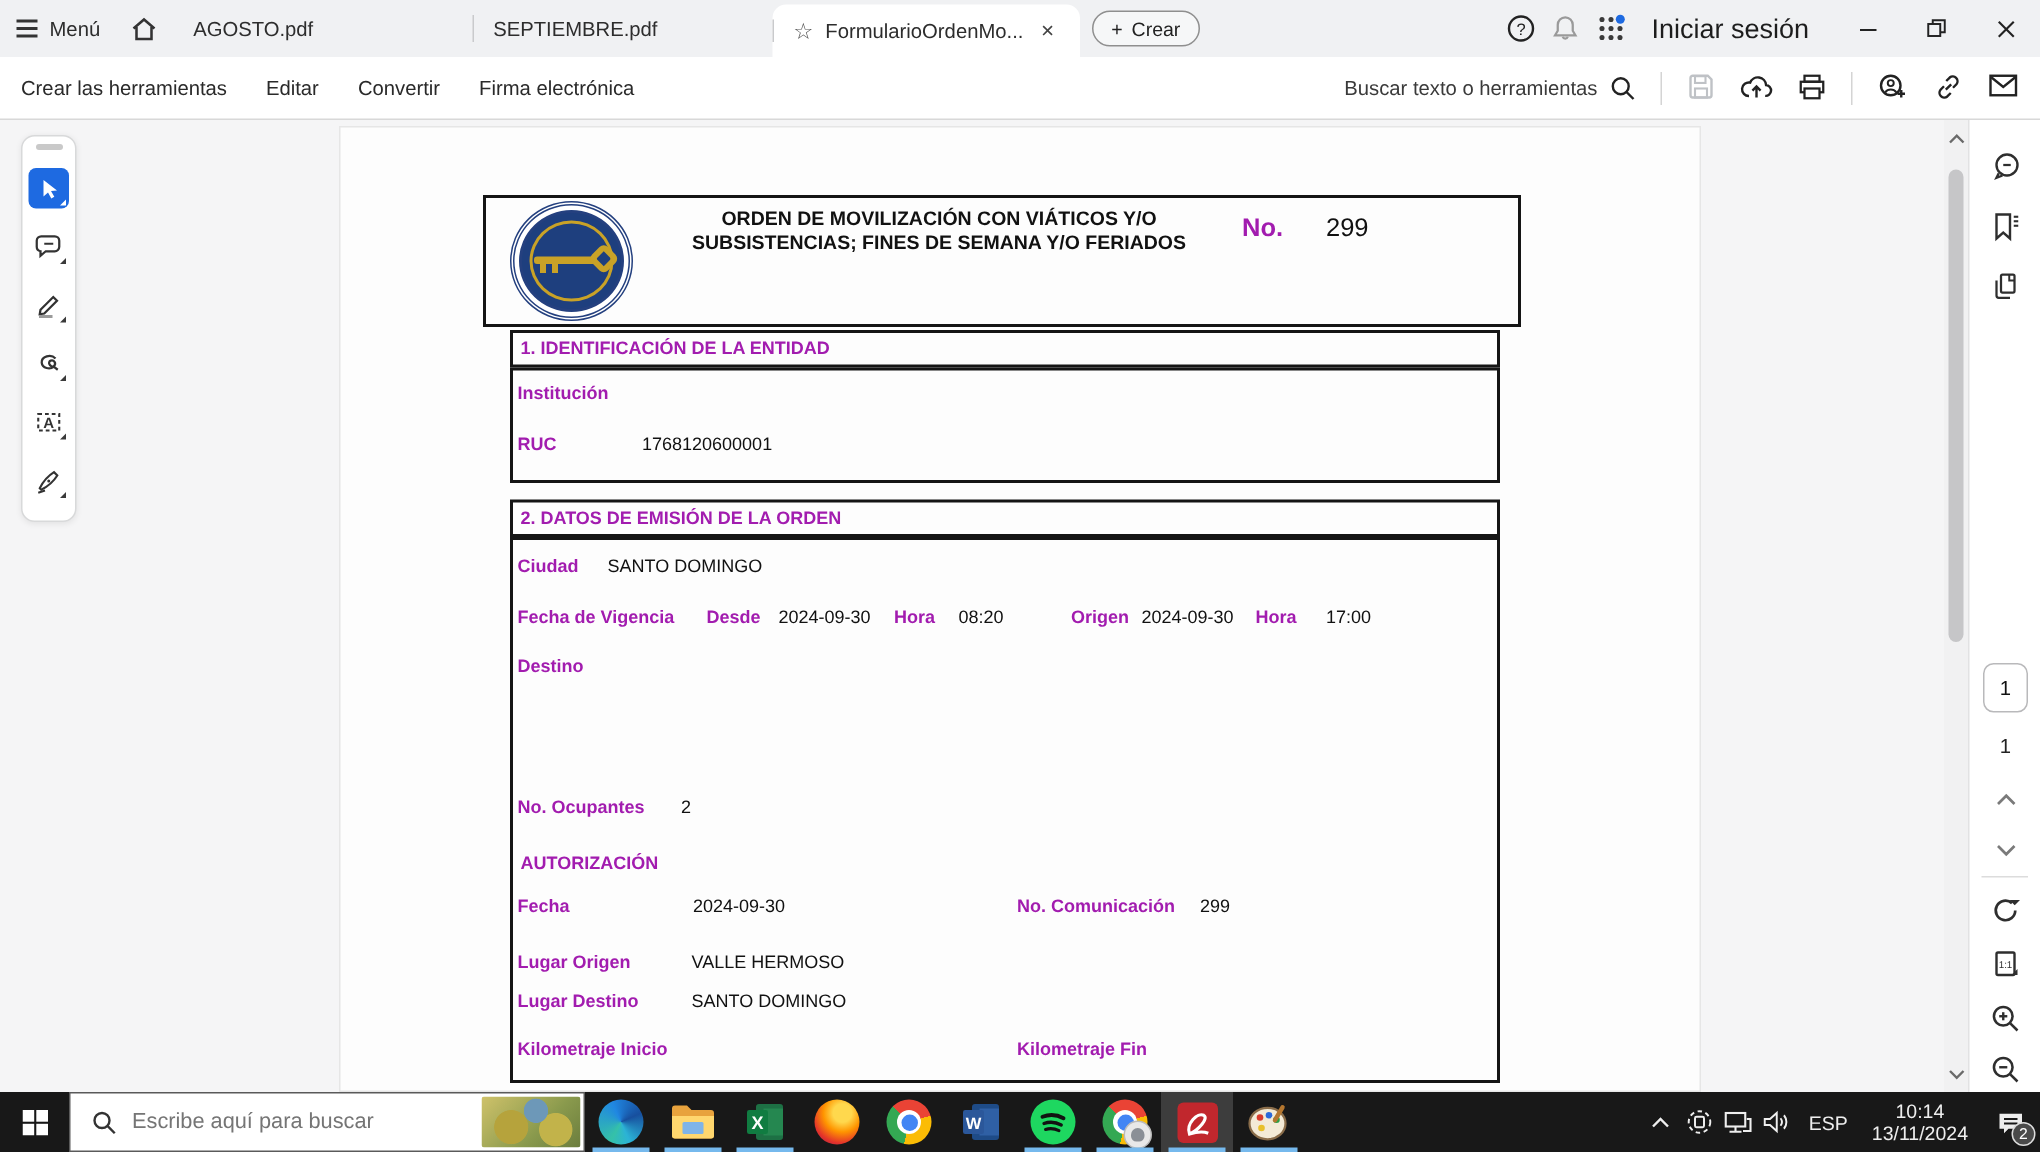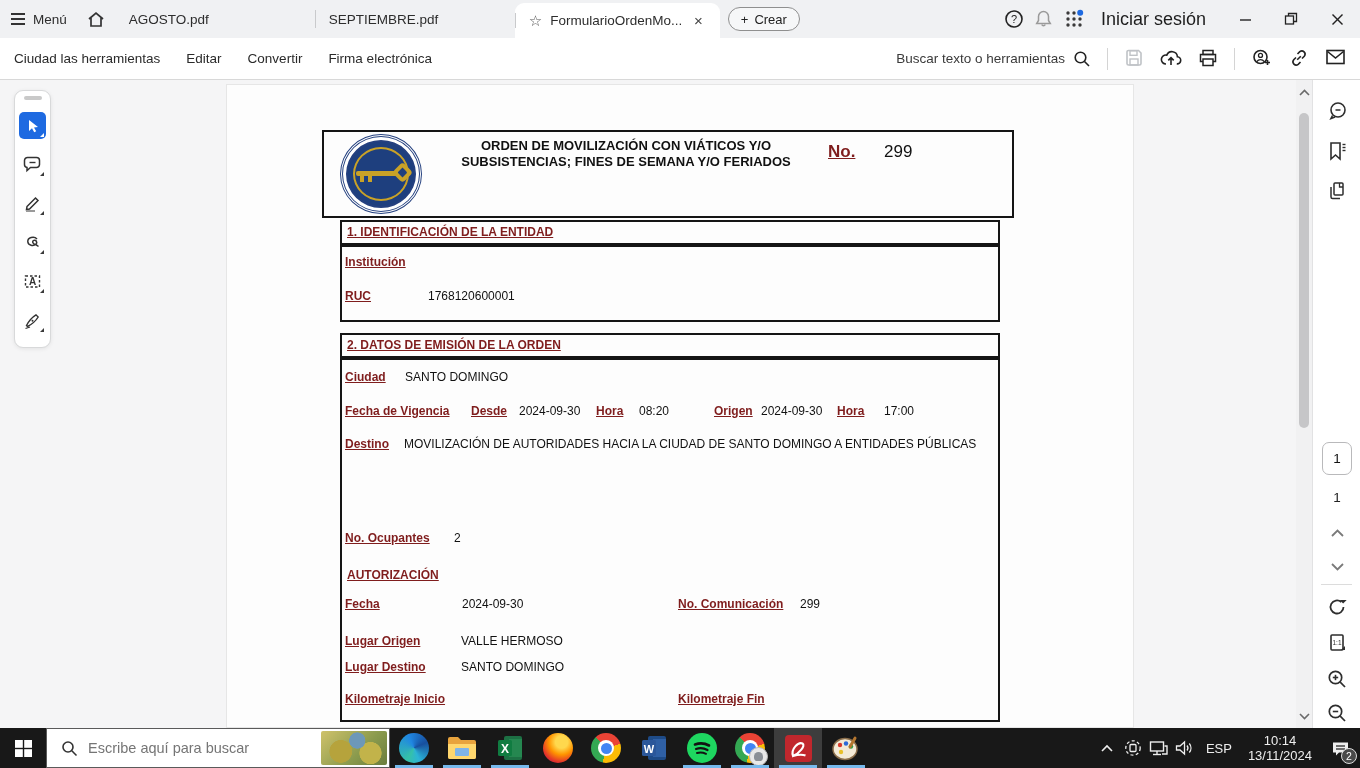--- a/index.html
+++ b/index.html
@@ -34,21 +34,21 @@
   
   #palette { position:absolute; left:14px; top:10px; width:37px; height:258px; background:#fff; border:1px solid #d8d9da; border-radius:9px; box-shadow:0 1px 4px rgba(0,0,0,.08); display:flex; flex-direction:column; align-items:center; padding-top:5px; z-index:5; }
   .drag-handle { width:18px; height:4px; border-radius:2px; background:#c9c9c9; margin-bottom:6px; }
   .pal-tool { position:relative; width:27px; height:27px; border-radius:5px; display:flex; align-items:center; justify-content:center; margin:6px 0; }
   .pal-tool::after { content:""; position:absolute; right:2px; bottom:2px; border-left:4px solid transparent; border-bottom:4px solid #3a3a3a; }
   .pal-tool.active { background:#1e6ae1; }
   .pal-tool.active::after { border-bottom-color:#fff; }
 
   
   .fbox { position:absolute; border:2px solid #151515; background:transparent; }
-  .flabel { position:absolute; font-size:12px; font-weight:bold; color:#7f1d1d; white-space:nowrap;text-decoration:underline; }
+  .flabel { position:absolute; font-size:12px; font-weight:bold; color:#a21caf; white-space:nowrap; }
   .fvalue { position:absolute; font-size:12px; color:#111; white-space:nowrap; }
   .ftitle { position:absolute; left:450px; top:58px; width:352px; text-align:center; font-size:13px; font-weight:bold; color:#111; line-height:15.5px; }
 
   
   #logo { position:absolute; left:340px; top:54px; width:82px; height:80px; }
   .logo-outer { position:absolute; inset:0; border-radius:50%; border:3px double #24407f; background:#fff; }
   .logo-mid { position:absolute; inset:6px; border-radius:50%; border:2px solid #24407f; background:#1e3f7e; }
   .logo-inner { position:absolute; inset:13px; border-radius:50%; border:2px solid #c9a227; background:#1e3f7e; }
   .key-shaft { position:absolute; left:16px; top:37px; width:42px; height:5px; background:#c9a227; border-radius:2px; }
   .key-bow { position:absolute; right:12px; top:31px; width:15px; height:15px; border:4px solid #c9a227; border-radius:4px; transform:rotate(45deg); }
@@ -180,21 +180,21 @@
             <g stroke="#222" stroke-width="1.4">
               <line x1="1.5" y1="1.5" x2="11.5" y2="11.5"></line>
               <line x1="11.5" y1="1.5" x2="1.5" y2="11.5"></line>
             </g>
           </svg>
       </div>
     </div>
   </div>
 
   <div id="toolbar">
-    <div class="tool-item">Ciudad las herramientas</div>
+    <div class="tool-item">Crear las herramientas</div>
     <div class="tool-item">Editar</div>
     <div class="tool-item">Convertir</div>
     <div class="tool-item">Firma electrónica</div>
 
     <div class="tbar-right">
       <div class="search-combo">
         <span>Buscar texto o herramientas</span>
         <svg width="18" height="18" viewBox="0 0 18 18">
             <circle cx="7.5" cy="7.5" r="5.3" fill="none" stroke="#222" stroke-width="1.6"></circle>
             <line x1="11.5" y1="11.5" x2="16" y2="16" stroke="#222" stroke-width="1.6"></line>
@@ -320,21 +320,20 @@
     <div class="flabel" style="left:471px; top:324px;">Desde</div>
     <div class="fvalue" style="left:519px; top:324px;">2024-09-30</div>
     <div class="flabel" style="left:596px; top:324px;">Hora</div>
     <div class="fvalue" style="left:639px; top:324px;">08:20</div>
     <div class="flabel" style="left:714px; top:324px;">Origen</div>
     <div class="fvalue" style="left:761px; top:324px;">2024-09-30</div>
     <div class="flabel" style="left:837px; top:324px;">Hora</div>
     <div class="fvalue" style="left:884px; top:324px;">17:00</div>
 
     <div class="flabel" style="left:345px; top:357px;">Destino</div>
-    <div class="fvalue" style="left:404px; top:357px;">MOVILIZACIÓN DE AUTORIDADES HACIA LA CIUDAD DE SANTO DOMINGO A ENTIDADES PÚBLICAS</div>
 
     <div class="flabel" style="left:345px; top:451px;">No. Ocupantes</div>
     <div class="fvalue" style="left:454px; top:451px;">2</div>
 
     <div class="flabel" style="left:347px; top:488px;">AUTORIZACIÓN</div>
 
     <div class="flabel" style="left:345px; top:517px;">Fecha</div>
     <div class="fvalue" style="left:462px; top:517px;">2024-09-30</div>
     <div class="flabel" style="left:678px; top:517px;">No. Comunicación</div>
     <div class="fvalue" style="left:800px; top:517px;">299</div>

